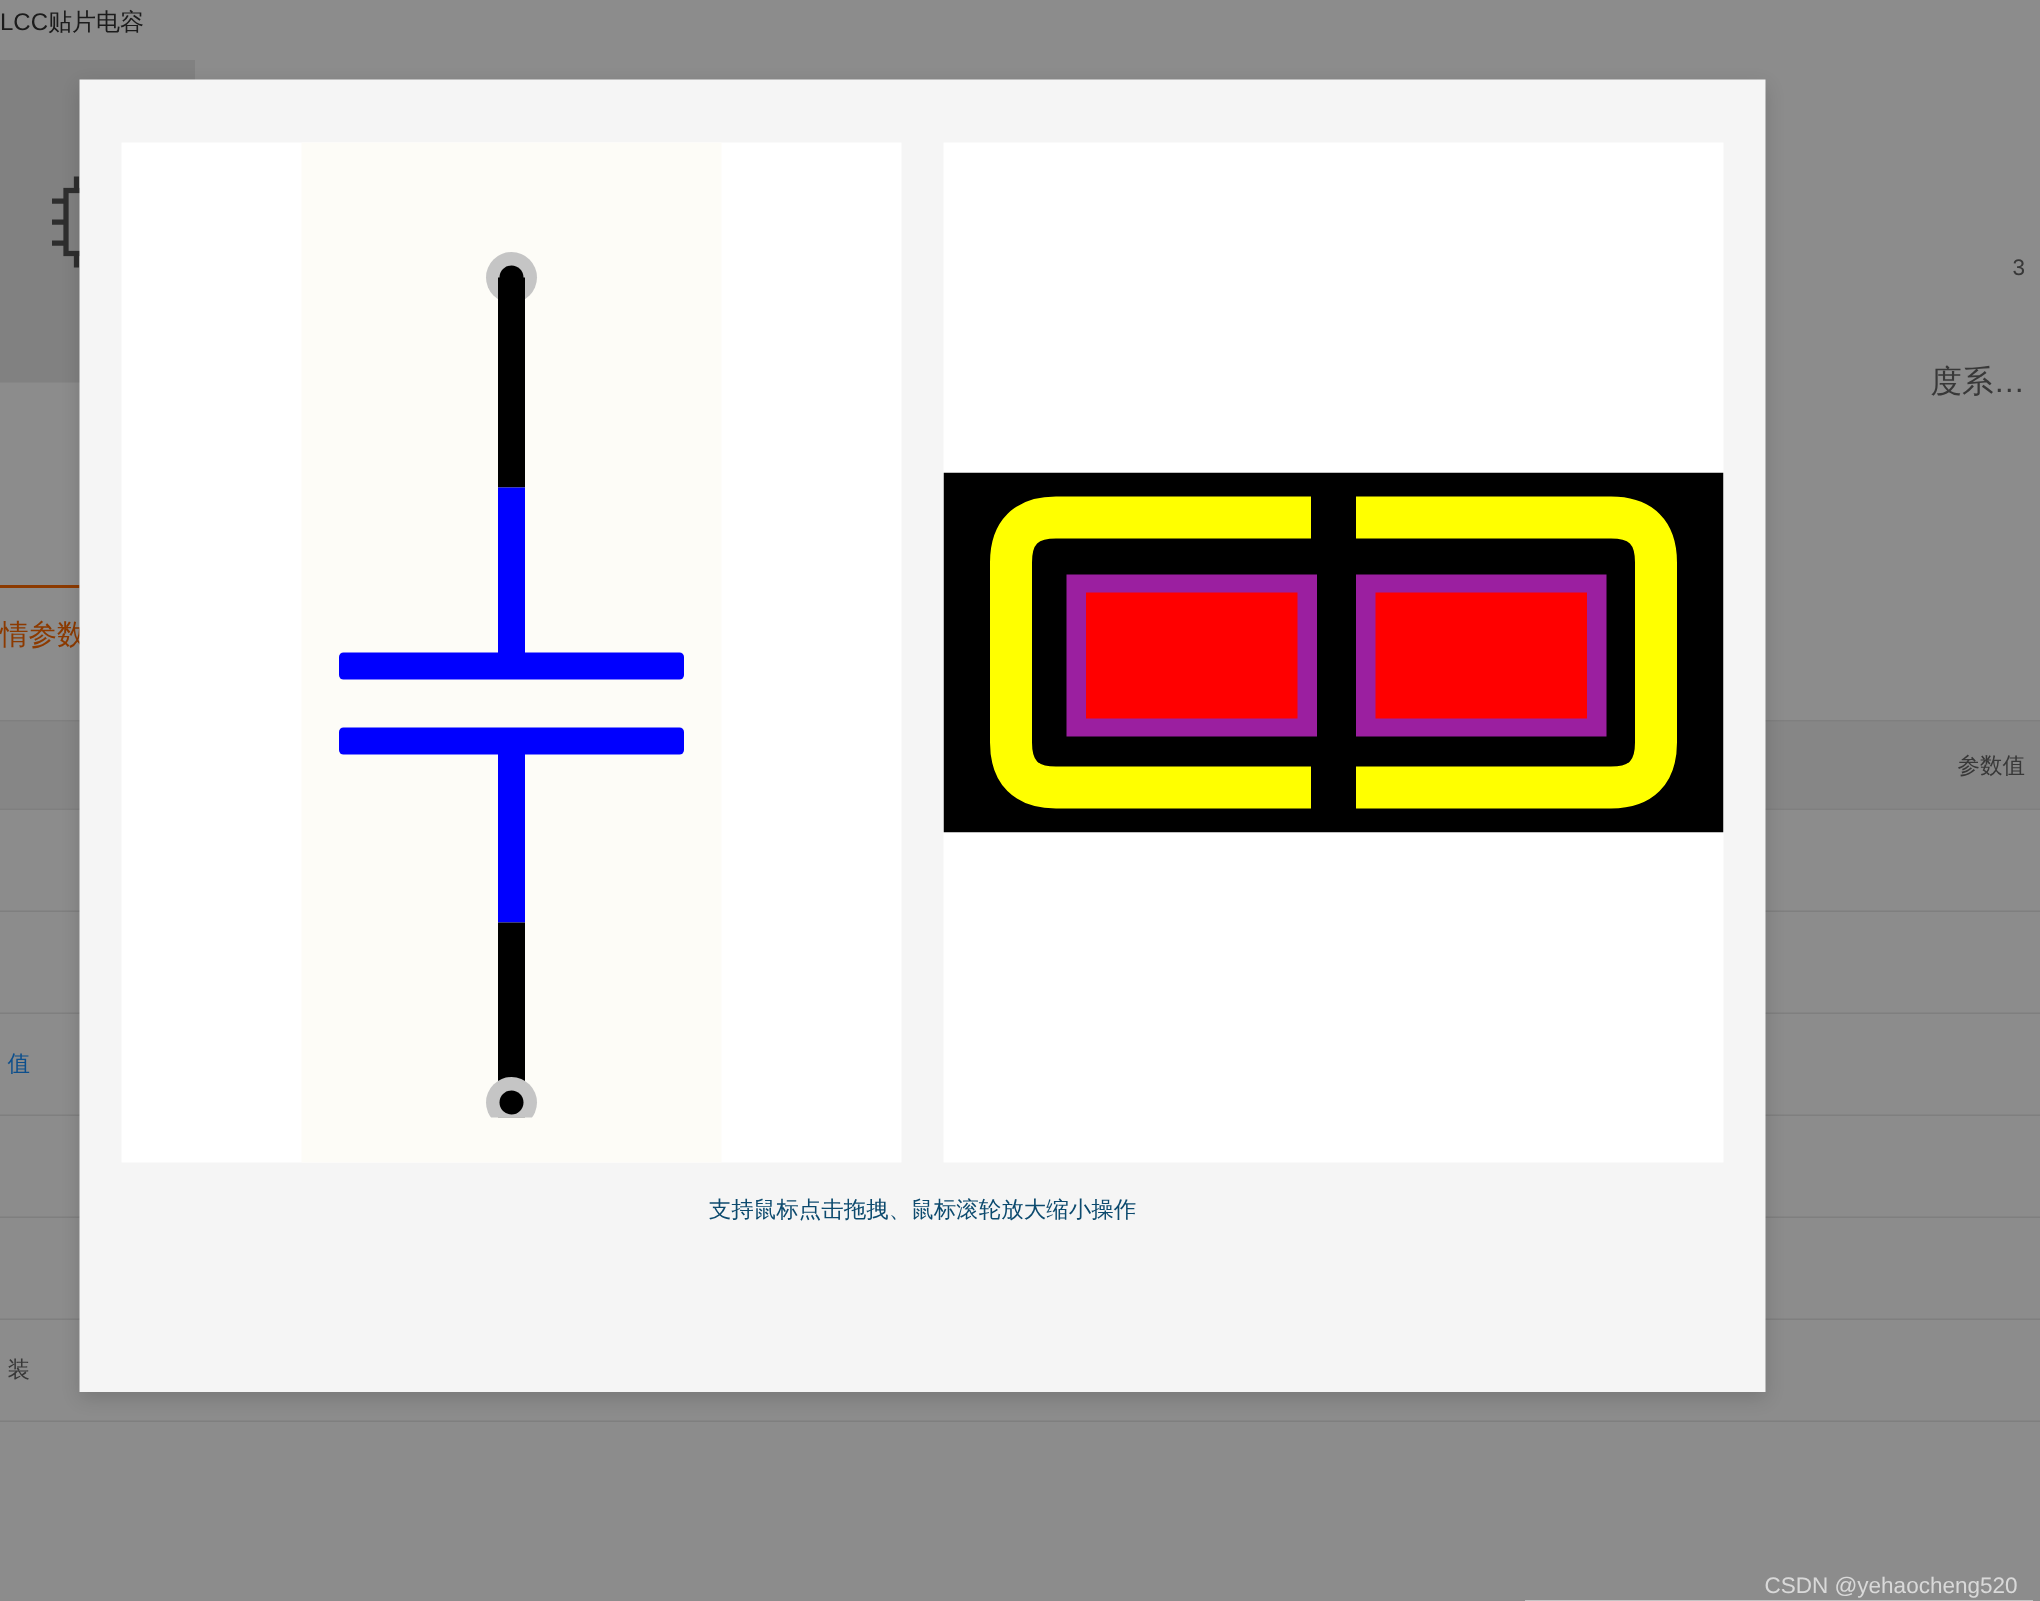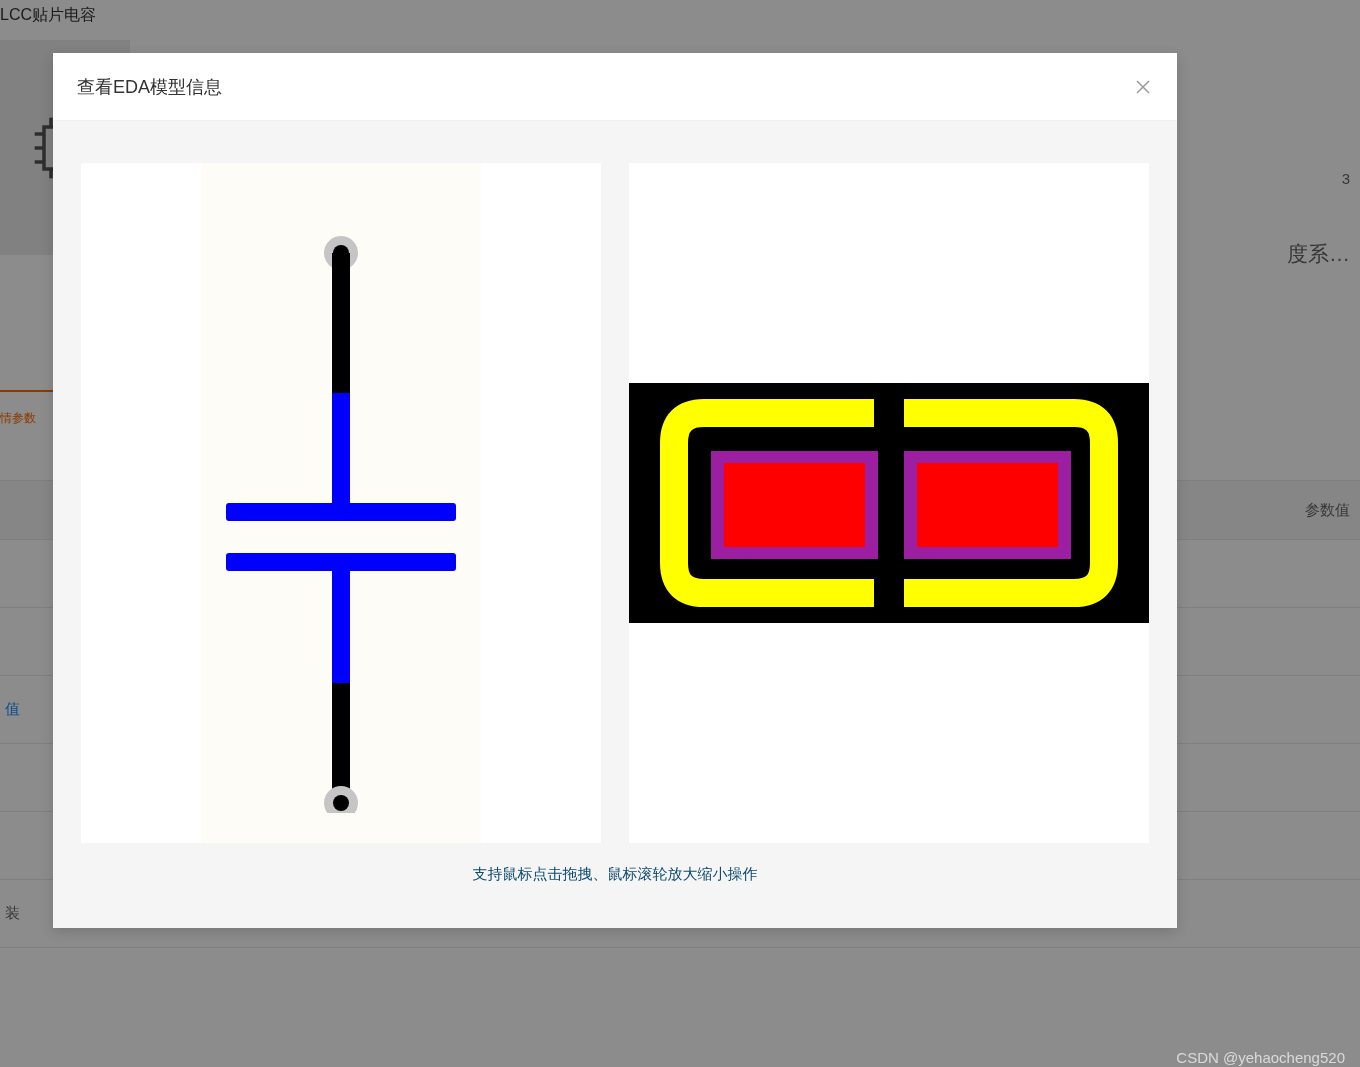--- a/index.html
+++ b/index.html
@@ -60,21 +60,21 @@
       top: 240px;
       right: 10px;
       font-size: 21px;
       color: #666;
     }
     .bg-tab {
       position: absolute;
       top: 410px;
       left: 0;
       color: #ff6a00;
-      font-size: 12px;
+      font-size: 19px;
       padding-bottom: 5px;
     }
     .bg-tab-line {
       position: absolute;
       top: 390px;
       left: 0;
       width: 53px;
       height: 2px;
       background: #ff6a00;
     }
@@ -249,29 +249,20 @@
       </div>
     <div class="bg-table-row">
         <span>装</span>
       </div>
   </div>
 </div>
 
 <div class="overlay"></div>
 
 <div class="modal">
-  <div class="modal-header">
-    <div class="modal-title">查看EDA模型信息</div>
-    <div class="close-btn">
-      <svg viewBox="0 0 16 16">
-        <line x1="2" y1="2" x2="14" y2="14" stroke="currentColor" stroke-width="1.5"></line>
-        <line x1="14" y1="2" x2="2" y2="14" stroke="currentColor" stroke-width="1.5"></line>
-      </svg>
-    </div>
-  </div>
 
   <div class="modal-body">
 
     <div class="pane">
       <div class="pane-left-inner"></div>
       <svg class="schematic-svg" width="300" height="620" viewBox="0 0 300 620">
 
         <circle cx="150" cy="60" r="17" fill="#c5c5c5"></circle>
         <circle cx="150" cy="60" r="8" fill="#000"></circle>
 

